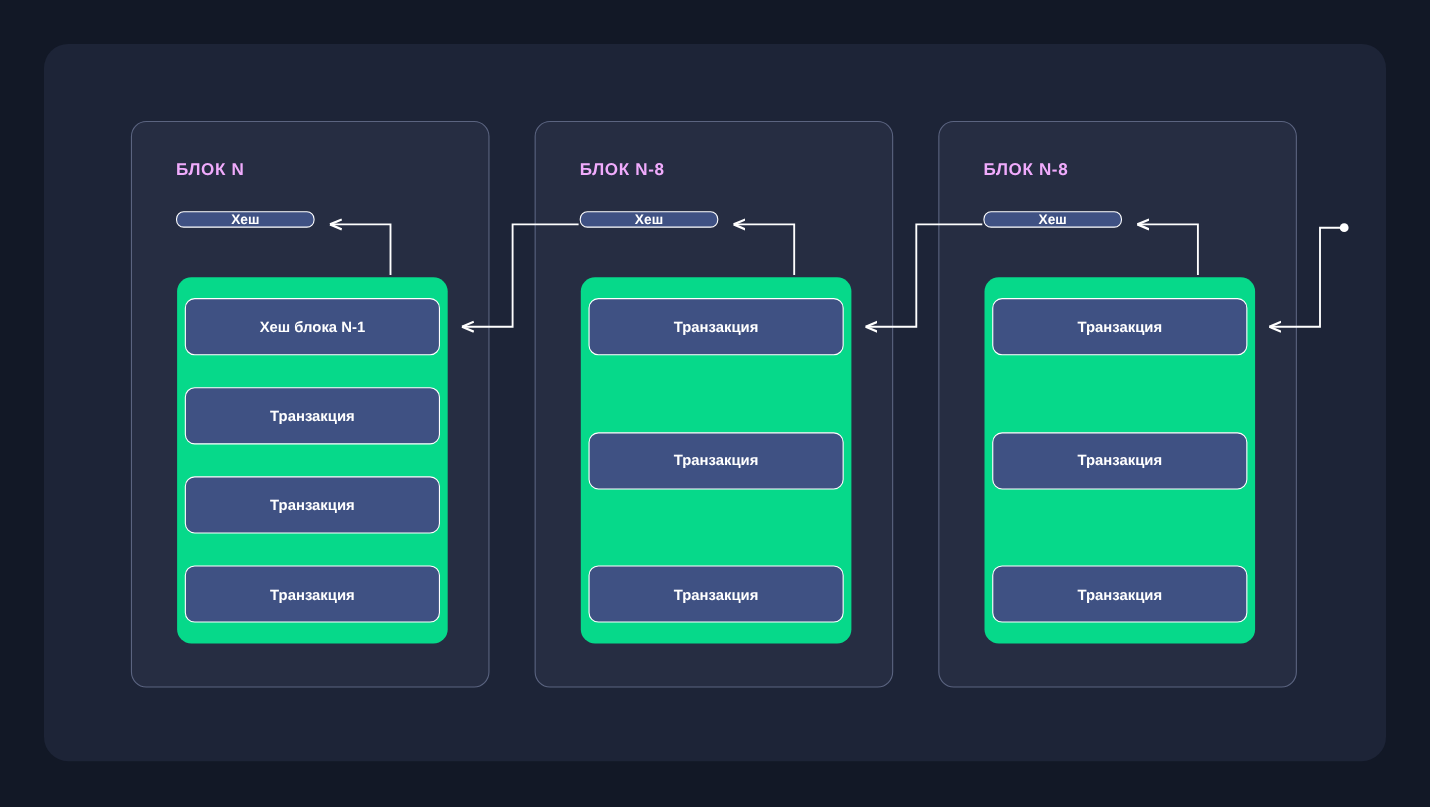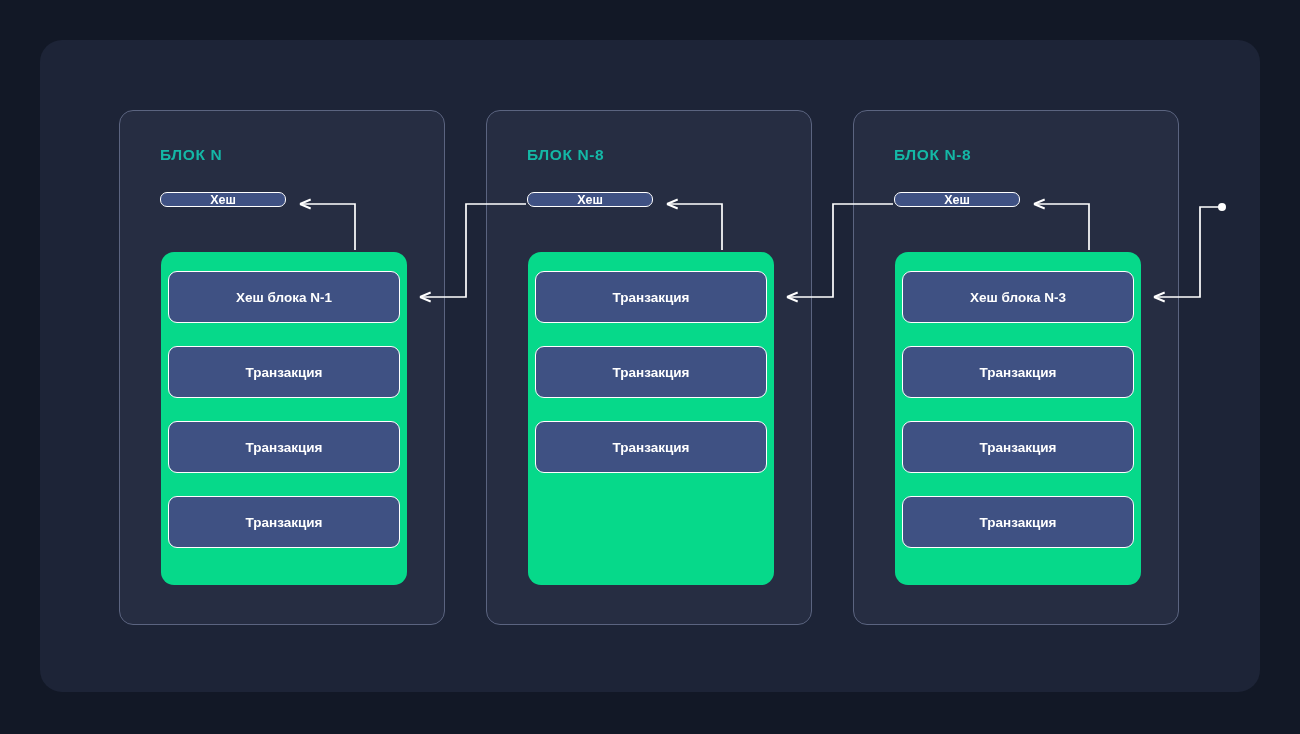--- a/index.html
+++ b/index.html
@@ -44,21 +44,21 @@
   .block-card.b0 { left: 119px; }
   .block-card.b1 { left: 486px; }
   .block-card.b2 { left: 853px; }
 
   .block-title {
     position: absolute;
     left: 40px;
     top: 35px;
     font-size: 15.5px;
     font-weight: bold;
-    color: #14b8a6;
+    color: #f0abfc;
     letter-spacing: 0.6px;
     white-space: nowrap;
     text-align: center;
   }
 
   
   .hash-badge {
     position: absolute;
     left: 40px;
     top: 81px;
@@ -81,20 +81,21 @@
     left: 41px;
     top: 141px;
     width: 246px;
     height: 333px;
     background: #06d98a;
     border-radius: 13px;
     padding: 19px 7px;
     display: flex;
     flex-direction: column;
     gap: 23px;
+    justify-content: space-between;
   }
 
   .slate-box {
     height: 52px;
     background: #3f5183;
     border: 1.6px solid #ffffff;
     border-radius: 9px;
     display: flex;
     align-items: center;
     justify-content: center;
@@ -140,21 +141,20 @@
       <div class="slate-box">Транзакция</div>
       <div class="slate-box">Транзакция</div>
       <div class="slate-box">Транзакция</div>
     </div>
   </div>
 
   <div class="block-card b2">
     <div class="block-title">БЛОК N-8</div>
     <div class="hash-badge">Хеш</div>
     <div class="green-card">
-      <div class="slate-box">Хеш блока N-3</div>
       <div class="slate-box">Транзакция</div>
       <div class="slate-box">Транзакция</div>
       <div class="slate-box">Транзакция</div>
     </div>
   </div>
 
   <svg id="wires" viewBox="0 0 1300 734">
     <defs>
       <marker id="ah" viewBox="0 0 10 10" refX="9" refY="5" markerWidth="7" markerHeight="7" orient="auto-start-reverse">
         <path d="M 9 5 L 0 1.2 M 9 5 L 0 8.8" stroke="#ffffff" stroke-width="1.4" fill="none"></path>

